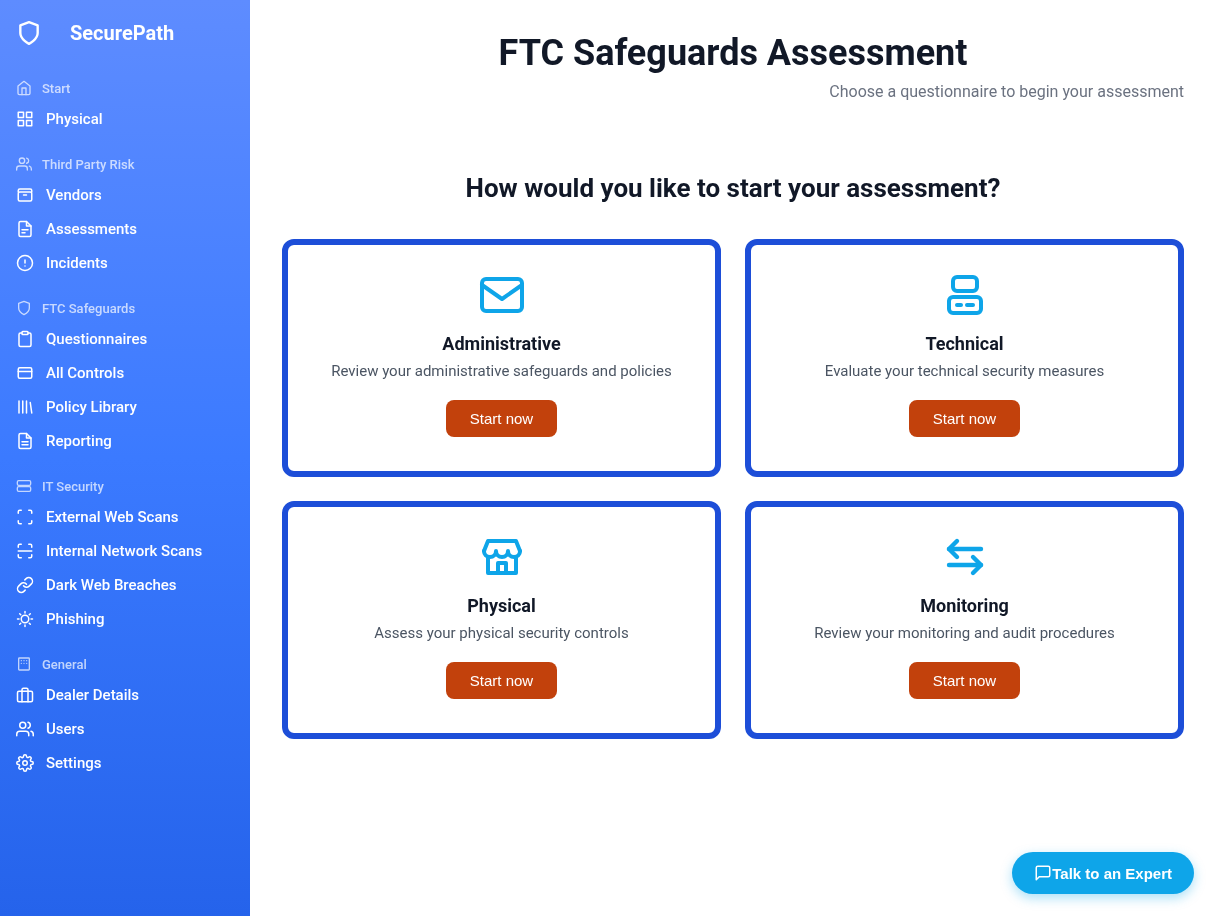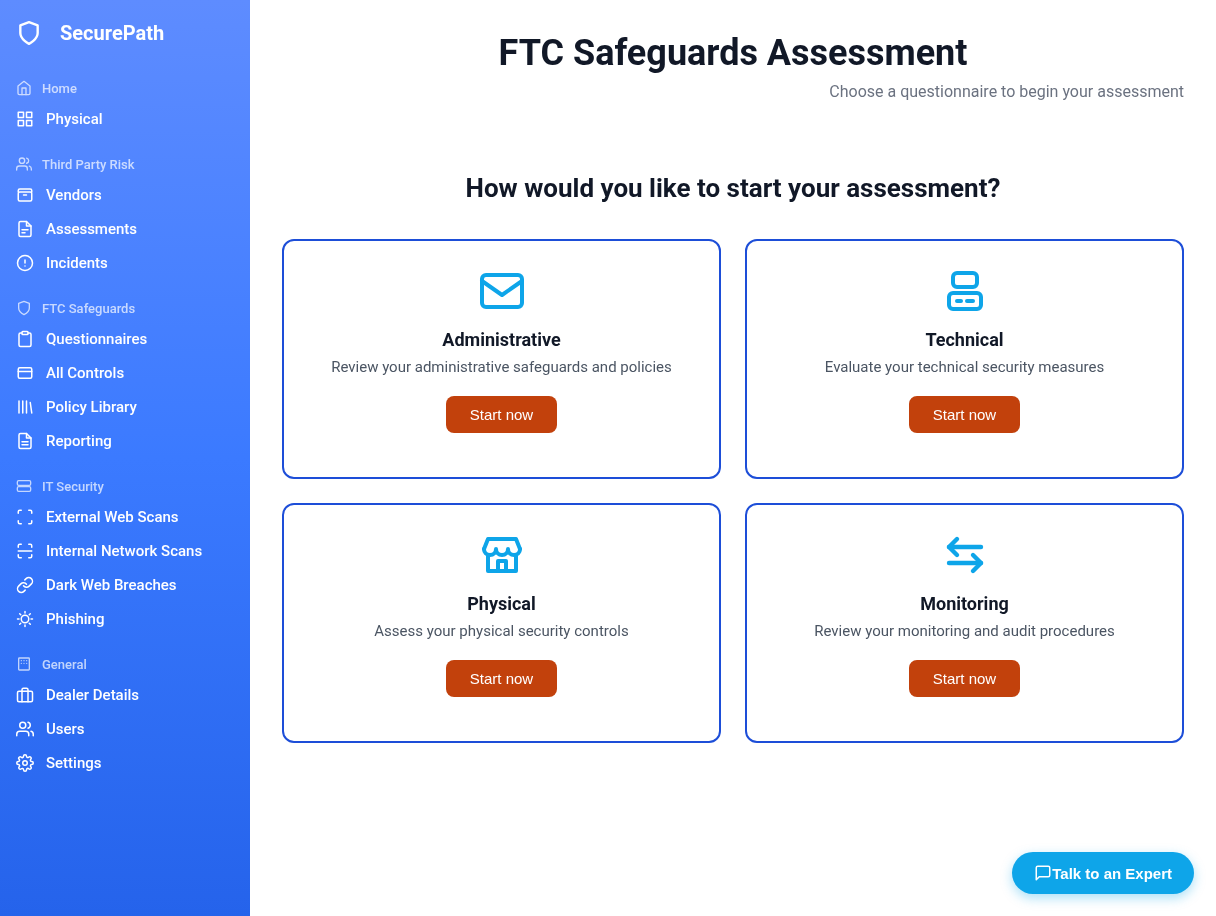--- a/index.html
+++ b/index.html
@@ -20,21 +20,21 @@
       background: linear-gradient(180deg, #5e8cff 0%, #3b7aff 50%, #2563eb 100%);
       color: #ffffff;
       display: flex;
       flex-direction: column;
       padding: 20px 0;
       flex-shrink: 0;
     }
     .sidebar-logo {
       display: flex;
       align-items: center;
-      gap: 18px;
+      gap: 28px;
       padding: 0 0 14px 16px;
     }
     .sidebar-logo-icon {
       width: 26px;
       height: 26px;
     }
     .sidebar-logo-text {
       font-size: 20px;
       font-weight: 700;
     }
@@ -102,23 +102,23 @@
       margin-bottom: 36px;
     }
     .cards-grid {
       display: grid;
       grid-template-columns: 1fr 1fr;
       gap: 24px;
       max-width: 920px;
       margin: 0 auto;
     }
     .card {
-      border: 2px solid #1d4ed8;
+      border: 6px solid #1d4ed8;
       border-radius: 12px;
-      padding: 26px 24px 44px 24px;
+      padding: 26px 24px 34px 24px;
       text-align: center;
       display: flex;
       flex-direction: column;
       align-items: center;
     }
     .card-icon {
       width: 48px;
       height: 48px;
       color: #0ea5e9;
       margin-bottom: 14px;
@@ -182,21 +182,21 @@
   </div>
 
   <div class="sidebar-section">
     <div class="sidebar-section-header">
       <span class="icon">
         <svg viewBox="0 0 24 24" fill="none" stroke="currentColor" stroke-width="2" stroke-linecap="round" stroke-linejoin="round">
             <path d="M3 9l9-7 9 7v11a2 2 0 0 1-2 2H5a2 2 0 0 1-2-2z"></path>
             <polyline points="9 22 9 12 15 12 15 22"></polyline>
           </svg>
       </span>
-      <span>Home</span>
+      <span>Start</span>
     </div>
     <div class="sidebar-item">
       <span class="icon">
         <svg viewBox="0 0 24 24" fill="none" stroke="currentColor" stroke-width="2" stroke-linecap="round" stroke-linejoin="round">
             <rect x="3" y="3" width="7" height="7"></rect>
             <rect x="14" y="3" width="7" height="7"></rect>
             <rect x="14" y="14" width="7" height="7"></rect>
             <rect x="3" y="14" width="7" height="7"></rect>
           </svg>
       </span>

